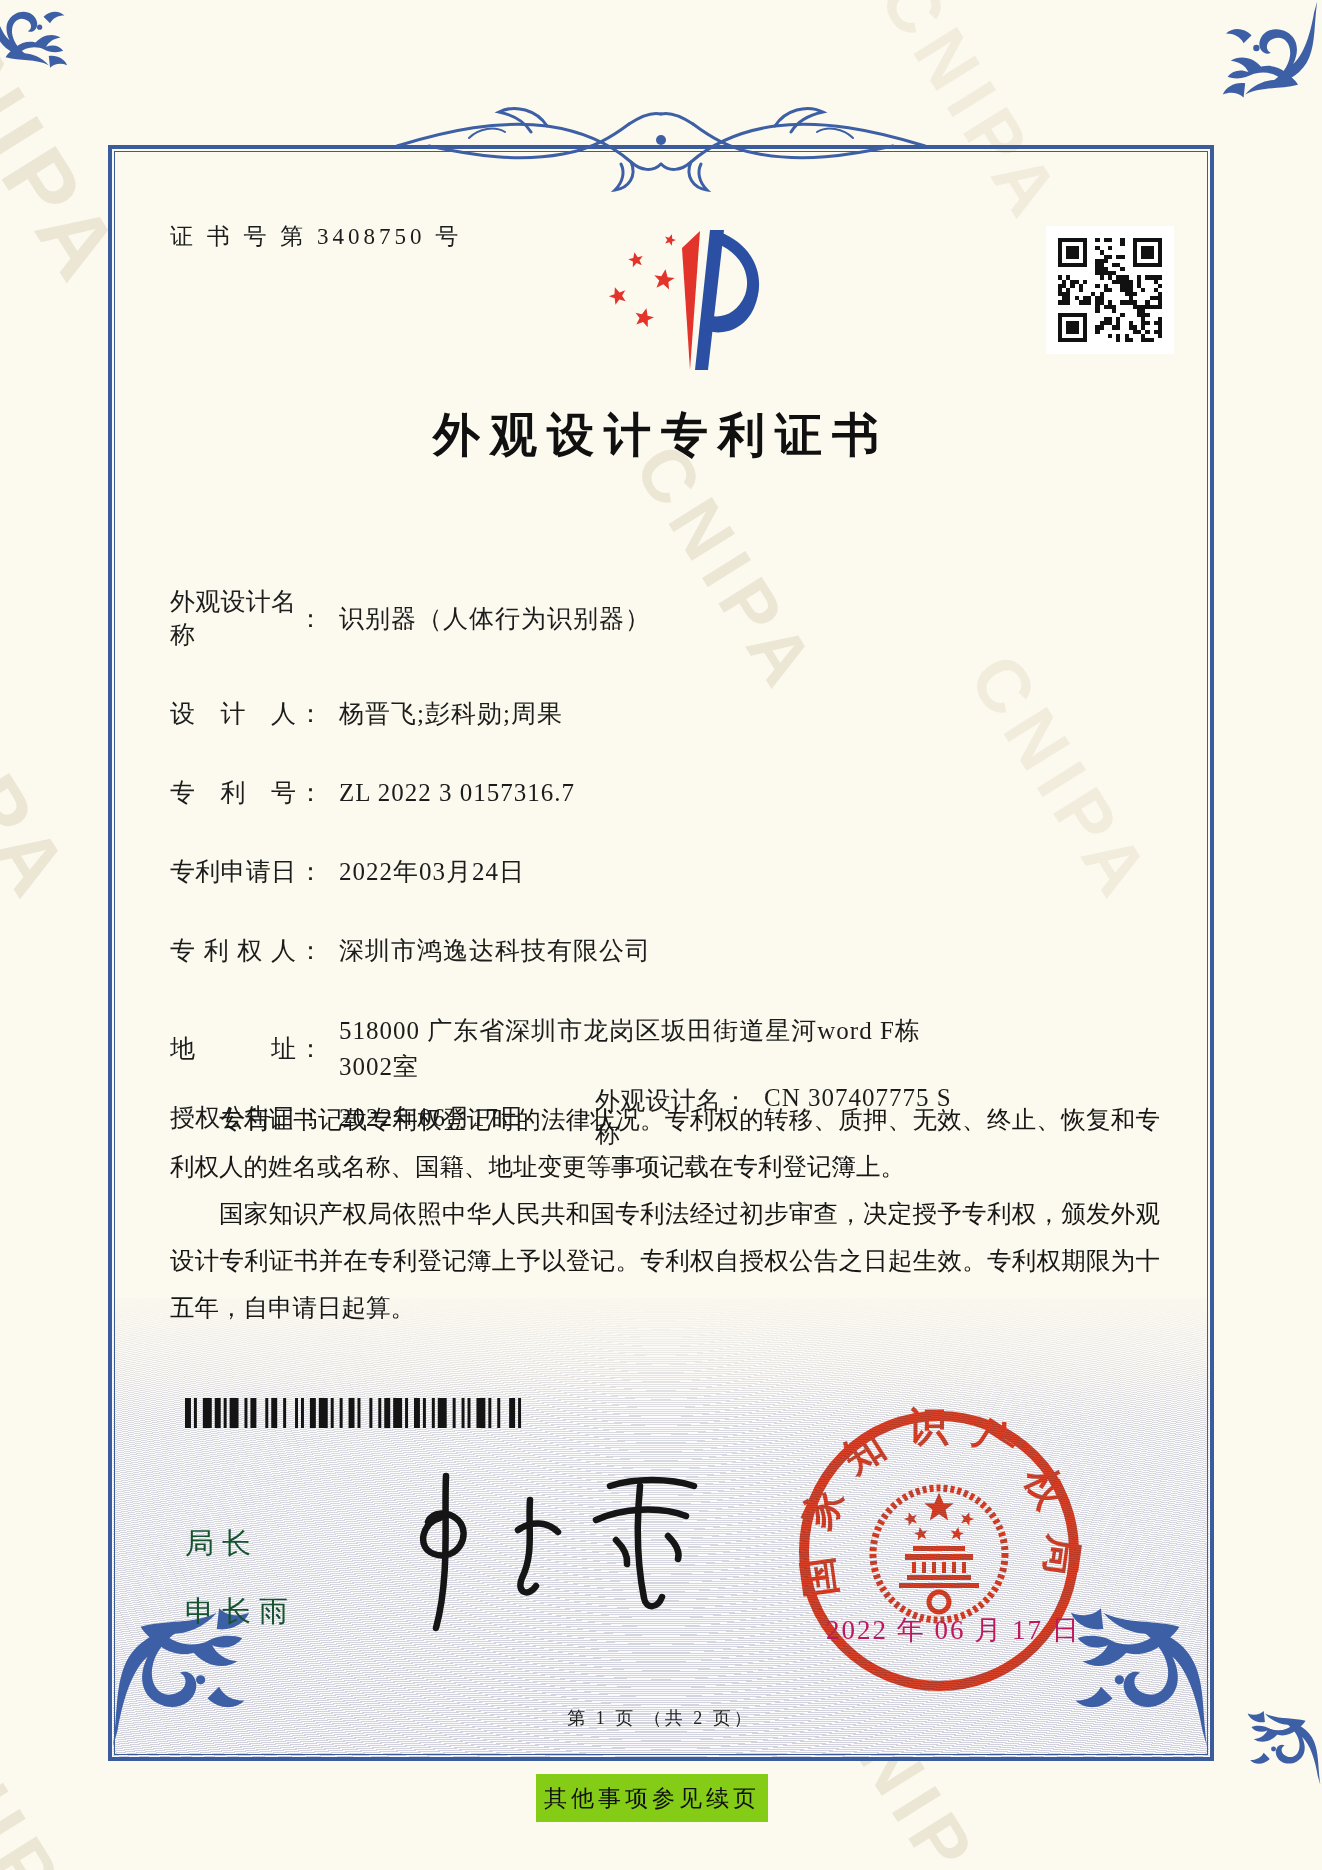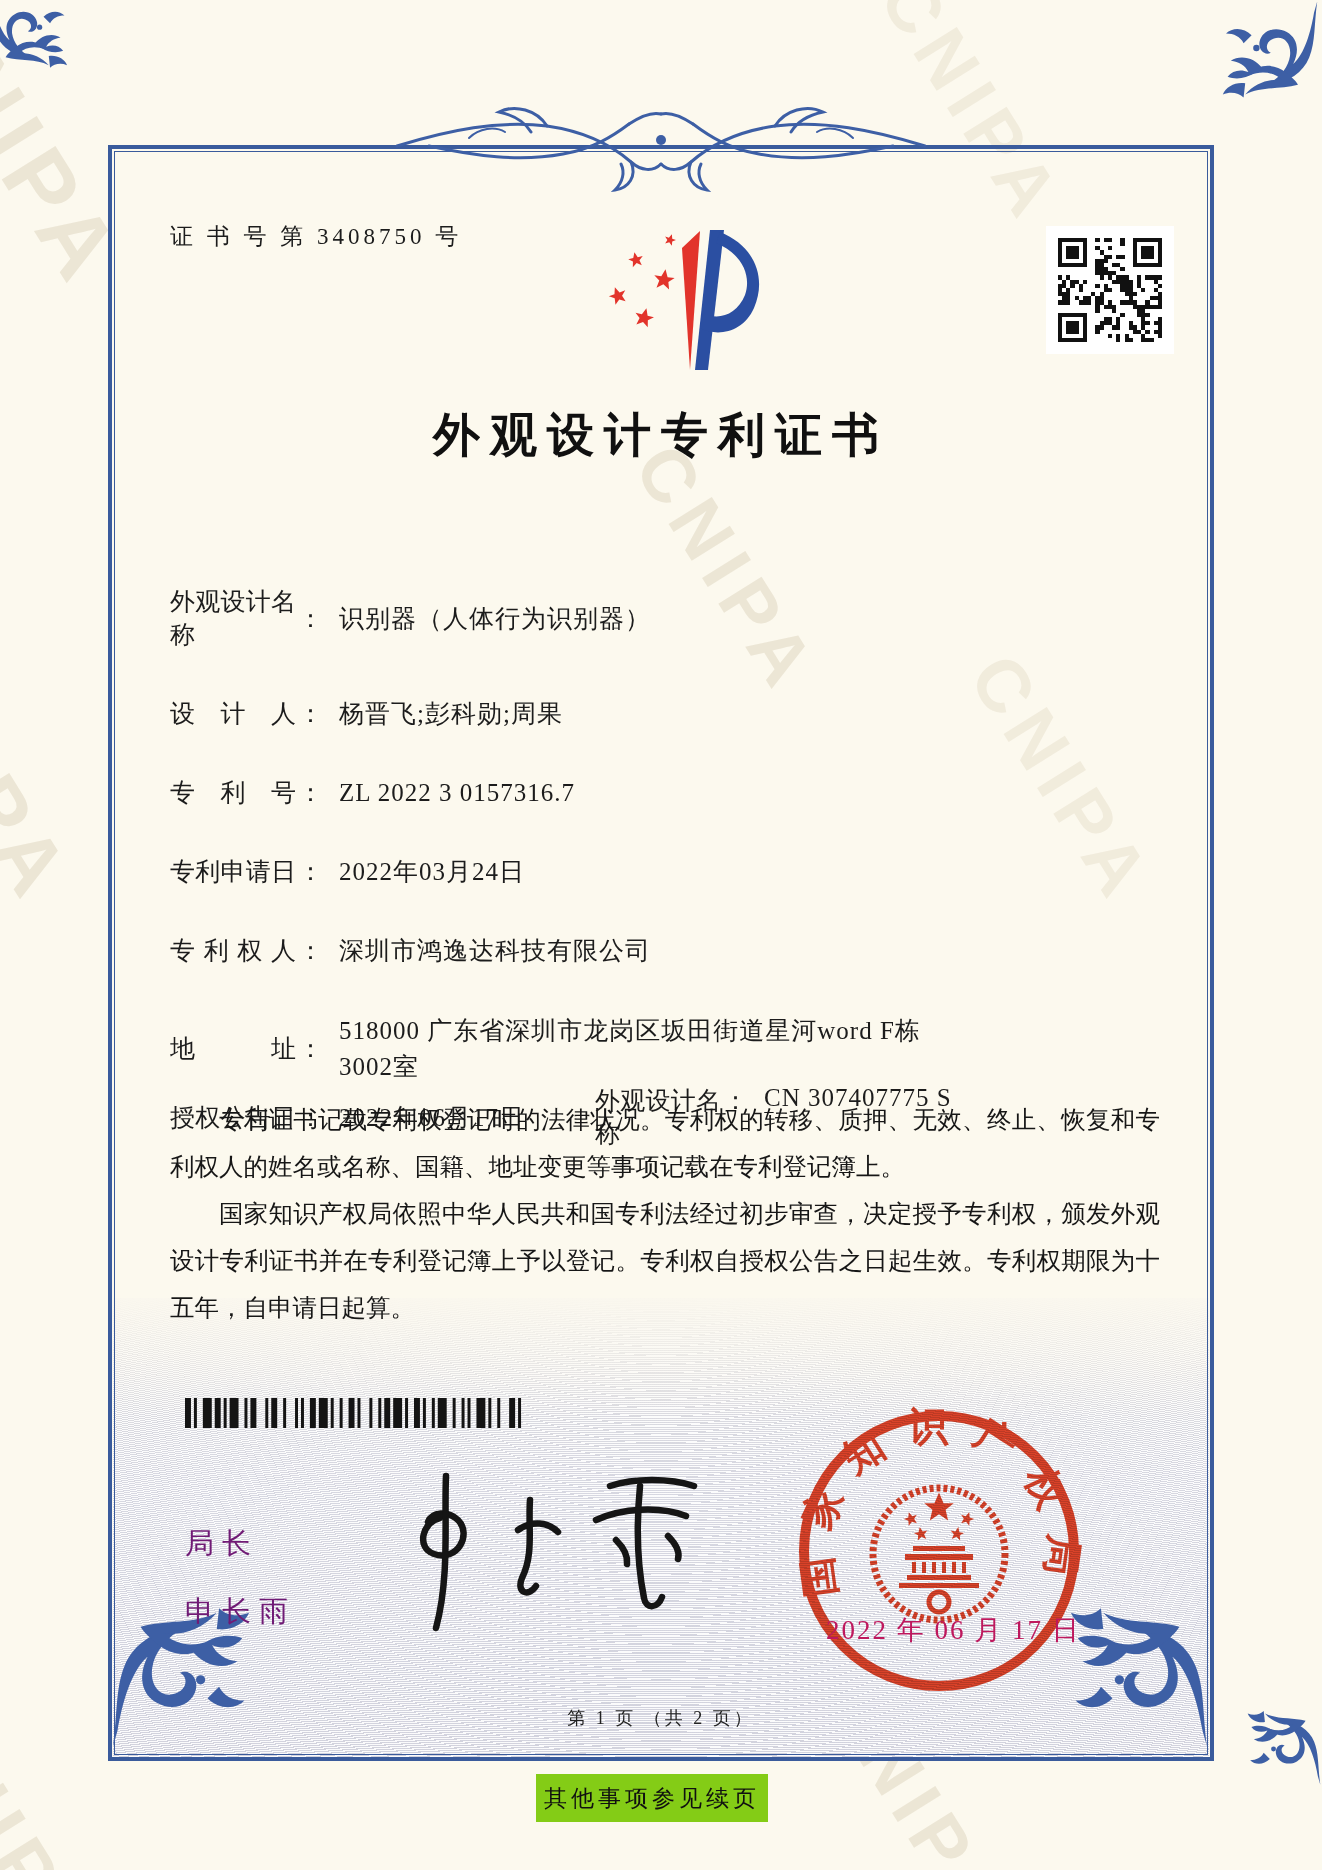--- a/index.html
+++ b/index.html
@@ -37,21 +37,21 @@
   .addr .fvalue{width:618px;line-height:1.42}
   .pair2{margin-left:70px;display:flex}
 
   .paras{position:absolute;left:170px;top:1096px;width:990px;z-index:6;font-size:24.5px;
          line-height:1.92;color:#161616;text-align:justify}
   .paras p{text-indent:2em}
 
   .barcode{position:absolute;left:185px;top:1398px;z-index:6}
   .signer{position:absolute;left:185px;top:1524px;z-index:6;
           font-family:Liberation Sans, sans-serif;font-size:29px;
-          letter-spacing:8px;color:#701a75}
+          letter-spacing:8px;color:#14532d}
   .signer div{margin-bottom:28px}
   .signature{position:absolute;left:378px;top:1456px;z-index:6}
 
   .seal{position:absolute;left:792px;top:1404px;z-index:5;mix-blend-mode:multiply;opacity:.96}
   .seal-date{position:absolute;left:826px;top:1612px;font-size:27px;letter-spacing:2px;color:#be185d;z-index:7;white-space:nowrap}
 
   .pgfoot{position:absolute;left:108px;top:1706px;width:1106px;text-align:center;font-size:18px;
           letter-spacing:3px;color:#222;z-index:6}
   .note{position:absolute;left:536px;top:1774px;width:232px;height:48px;background:#84cc16;z-index:6;
         display:flex;align-items:center;justify-content:center;font-size:23px;letter-spacing:4px;color:#101010}

